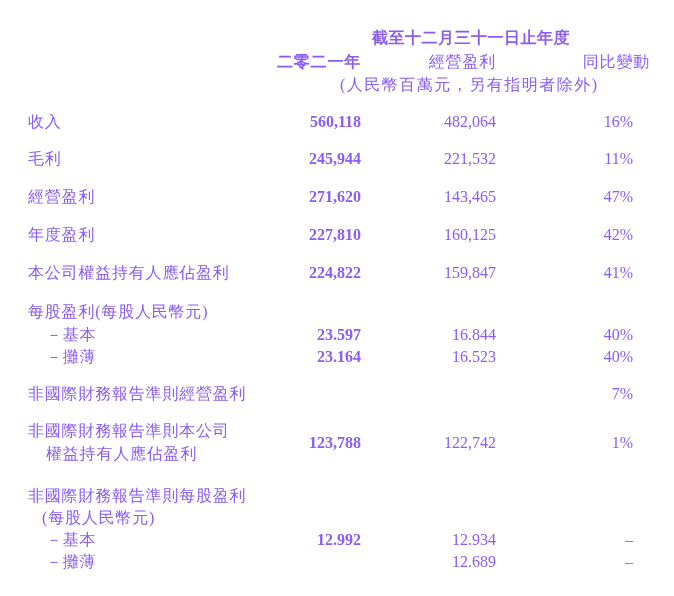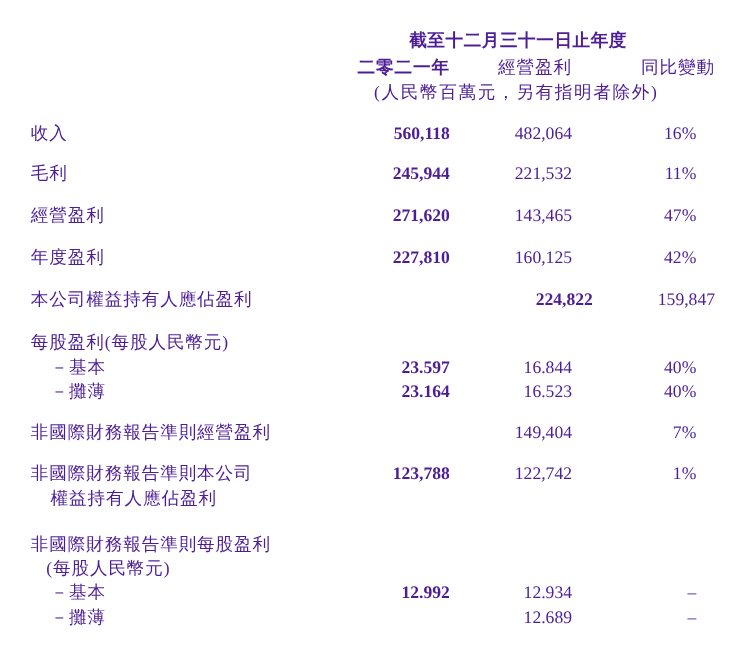--- a/index.html
+++ b/index.html
@@ -2,34 +2,34 @@
 <html><head>
 <meta charset="utf-8">
 <style>
   * { box-sizing: border-box; margin: 0; padding: 0; }
   html, body { background: #ffffff; }
   .page {
     position: relative;
     width: 674px;
     height: 596px;
     background: #ffffff;
-    color: #4c1d95;
+    color: #8b5cf6;
     font-family: "Liberation Serif", "DejaVu Serif", serif;
     font-size: 16px;
     line-height: 18px;
     overflow: hidden;
   }
   .content { padding: 29px 24px 0 28px; }
 
   
   .h1 { padding-left: 344px; font-weight: bold; letter-spacing: 0.5px; white-space: nowrap; }
   .h3 { margin-top: 5px; padding-left: 312px; letter-spacing: 1.5px; white-space: nowrap; }
 
   
-  .row { display: flex; align-items: flex-start; }
+  .row { display: flex; align-items: center; gap: 24px; }
   .lbl { flex: 1; letter-spacing: 0.8px; }
   .c1 { width: 90px;  text-align: right; font-weight: bold; white-space: nowrap; }
   .c2 { width: 111px; text-align: right; white-space: nowrap; }
   .c3 { width: 130px; text-align: right; padding-right: 17px; white-space: nowrap; }
   .row.hdr .c3 { padding-right: 0; letter-spacing: 0.8px; }
   .row.hdr .c1, .row.hdr .c2 { letter-spacing: 0.8px; }
   .row.ind .lbl { padding-left: 18px; }
   .sub { margin-top: 5px; }
   .sub4 { margin-top: 4px; }
 
@@ -82,20 +82,21 @@
       <div class="lbl">年度盈利</div>
       <div class="c1">227,810</div>
       <div class="c2">160,125</div>
       <div class="c3">42%</div>
     </div>
 
     <div class="row mt20">
       <div class="lbl">本公司權益持有人應佔盈利</div>
       <div class="c1">224,822</div>
       <div class="c2">159,847</div>
+      <div class="c3">41%</div>
     </div>
 
     <div class="row mt21">
       <div class="lbl">每股盈利(每股人民幣元)</div>
     </div>
 
     <div class="row ind mt5">
       <div class="lbl">－基本</div>
       <div class="c1">23.597</div>
       <div class="c2">16.844</div>
@@ -104,21 +105,20 @@
 
     <div class="row ind mt4">
       <div class="lbl">－攤薄</div>
       <div class="c1">23.164</div>
       <div class="c2">16.523</div>
       <div class="c3">40%</div>
     </div>
 
     <div class="row mt19">
       <div class="lbl">非國際財務報告準則經營盈利</div>
-      <div class="c2">149,404</div>
       <div class="c3">7%</div>
     </div>
 
     <div class="row mt19">
       <div class="lbl">
         <div>非國際財務報告準則本公司</div>
         <div class="sub" style="padding-left:18px">權益持有人應佔盈利</div>
       </div>
       <div class="c1">123,788</div>
       <div class="c2">122,742</div>

